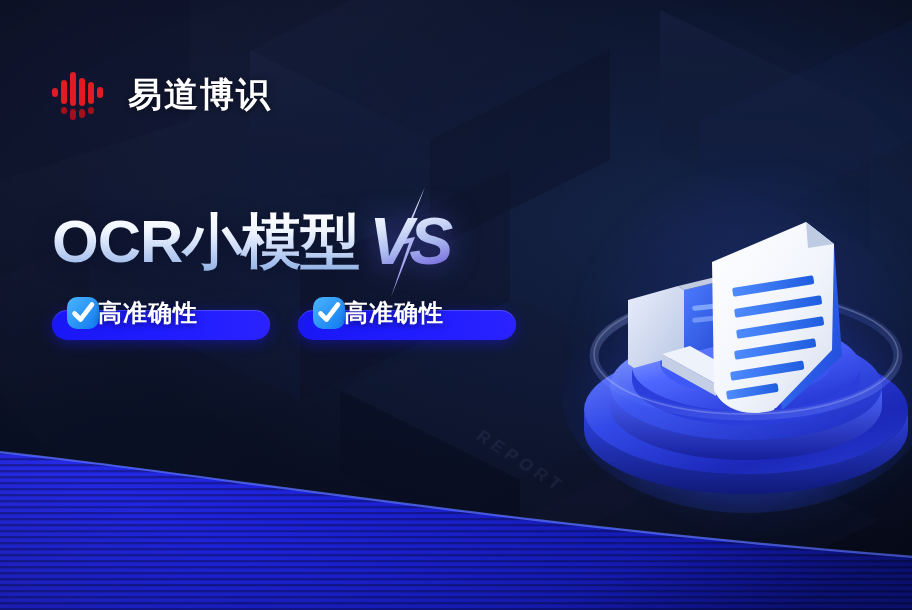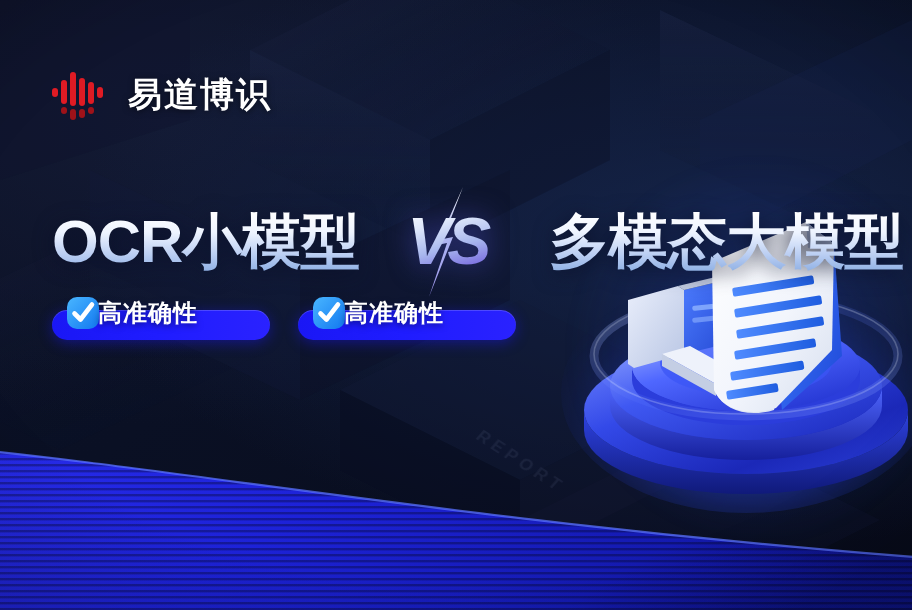--- a/index.html
+++ b/index.html
@@ -59,21 +59,21 @@
   .logo-mark{ width:58px; height:52px; display:block; }
   .logo-text{
     font-size:34px; font-weight:700; color:#ffffff;
     letter-spacing:2px; line-height:1;
     text-shadow:0 1px 6px rgba(0,0,0,.55);
   }
 
   
   .headline{
     position:absolute; left:52px; top:196px;
-    display:flex; align-items:center; height:92px;gap:38px;
+    display:flex; align-items:center; height:92px;
   }
   .hl-word{
     font-size:60px; font-weight:800; line-height:1;
     letter-spacing:-1px;
     background:linear-gradient(180deg,#ffffff 0%,#eef4ff 34%,#b9cdf2 72%,#8fb0e4 100%);
     -webkit-background-clip:text; background-clip:text;
     -webkit-text-fill-color:transparent; color:transparent;
     filter:drop-shadow(0 3px 10px rgba(8,14,40,.85));
     white-space:nowrap;
   }
@@ -368,21 +368,20 @@
             <stop offset="0" stop-color="#ffffff"></stop>
             <stop offset="0.5" stop-color="#cfd9ff"></stop>
             <stop offset="1" stop-color="#8e7df0"></stop>
           </linearGradient>
         </defs>
         <polygon points="62,0 42,52 52,50 28,110 46,56 36,58" fill="url(#boltG)" opacity="0.95"></polygon>
       </svg>
       <div class="vs-label">VS</div>
     </div>
 
-    <div class="hl-word">多模态大模型</div>
   </div>
 
   <div class="features">
 
     <div class="feature-row">
       <div class="pill">
         <span class="check-badge">
           <svg viewBox="0 0 34 34">
             <defs>
               <linearGradient id="chk1" x1="0" y1="0" x2="1" y2="1">

